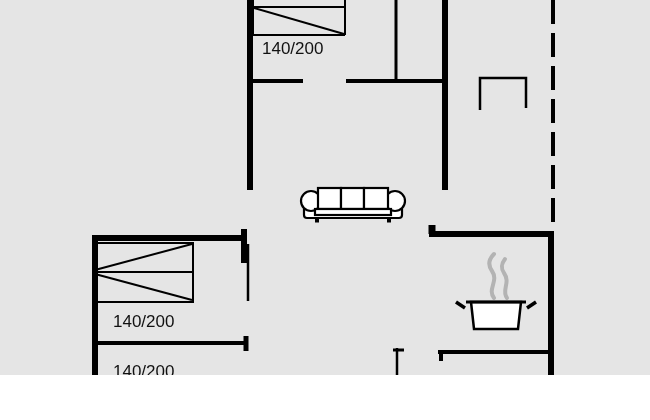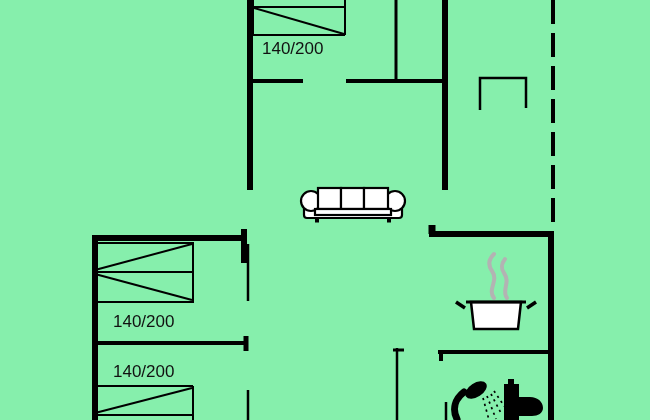--- a/index.html
+++ b/index.html
@@ -1,20 +1,20 @@
 <!DOCTYPE html>
 <html><head>
 <meta charset="utf-8">
 <style>
   html, body { margin: 0; padding: 0; background: #ffffff; }
   .canvas {
     position: relative;
     width: 650px;
-    height: 420px;
-    background: #86efac;
+    height: 375px;
+    background: #e5e5e5;
     overflow: hidden;
     font-family: "Liberation Sans", sans-serif;
   }
   svg { position: absolute; left: 0; top: 0; }
   .wall  { stroke: #000000; fill: none; }
   .thin  { stroke: #000000; fill: none; }
   .furn  { stroke: #000000; fill: none; }
   .fill-w { fill: #ffffff; stroke: #000000; }
   .label {
     font-family: "Liberation Sans", sans-serif;

